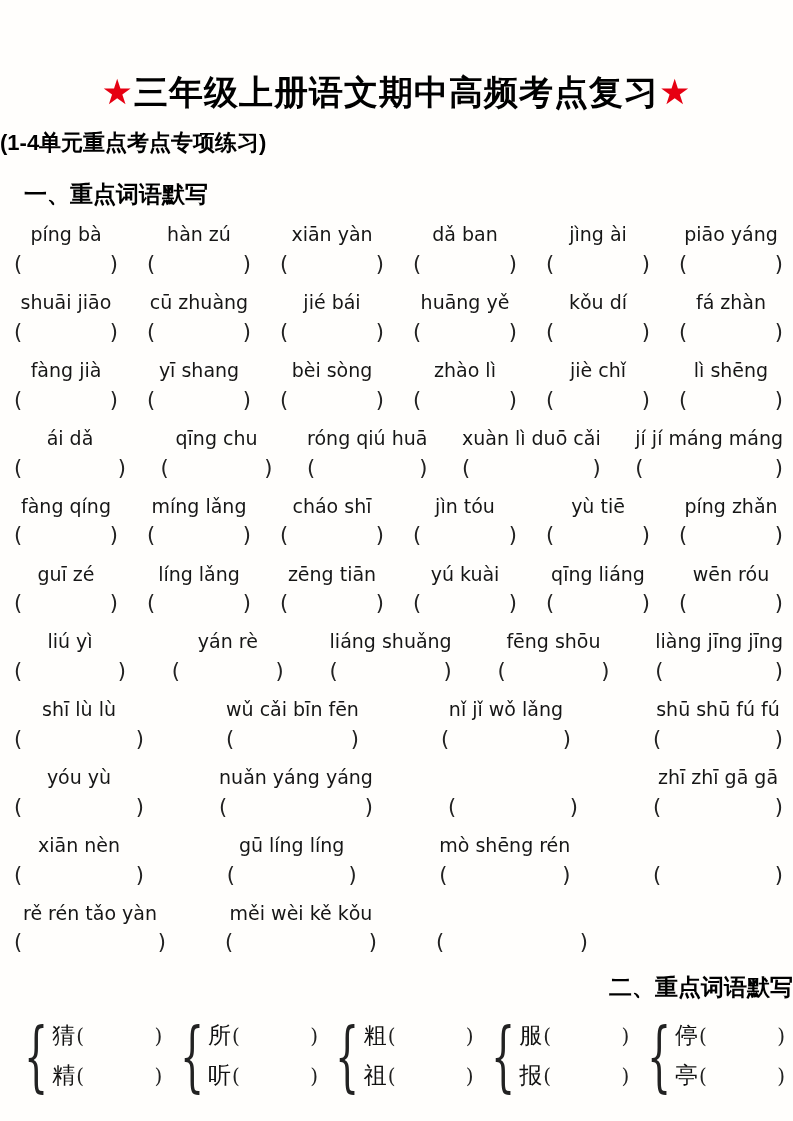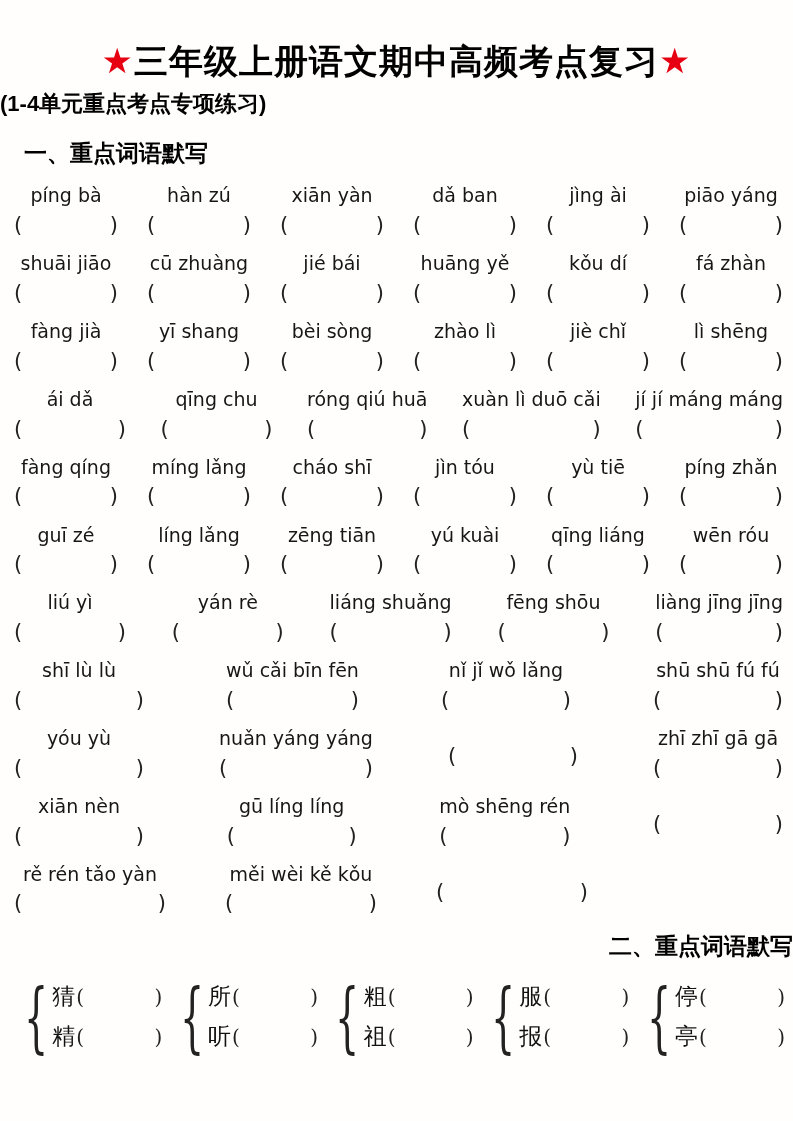--- a/index.html
+++ b/index.html
@@ -7,51 +7,51 @@
     position:relative;
     width:793px; height:1121px;
     margin:0 auto;
     background:#fffefc;
     color:#141414;
     font-family:"DejaVu Sans", sans-serif;
     overflow:hidden;
   }
   
   .title {
-    margin:0; padding-top:40px;
+    margin:15px; padding-top:56px;
     text-align:center;
     font-family:"Liberation Sans", sans-serif;
     font-size:34px; font-weight:bold;
     letter-spacing:1px;
     line-height:1.2;
     color:#000;
   }
   .star { color:#e60012; font-size:35px; font-weight:normal; }
   .subtitle {
     text-align:left;
     margin-top:7px;
     font-family:"Liberation Sans", sans-serif;
     font-size:22px; font-weight:600;
     color:#000;
   }
   
   .section-heading {
-    font-family:Liberation Mono, monospace;
+    font-family:Liberation Sans, sans-serif;
     font-size:23px; font-weight:bold;
     color:#000;
     margin:24px 0 0 24px;
     line-height:1.1;
   }
   .section-heading.s2 { margin-top:20px;text-align:right; }
   
   #pinyin-rows { margin-top:16px; padding:0 10px 0 14px; }
   .row {
     display:flex;
     justify-content:space-between;
-    align-items:center;
+    align-items:flex-end;
     margin-bottom:15px;
   }
   .row.gap { margin-top:13px; }
   .row.c3 { padding-right:195px; }
   .word { display:flex; flex-direction:column; align-items:center; }
   .py {
     font-size:19px; line-height:1.25;
     white-space:nowrap; color:#161616;
     font-family:"DejaVu Sans", sans-serif;
   }

